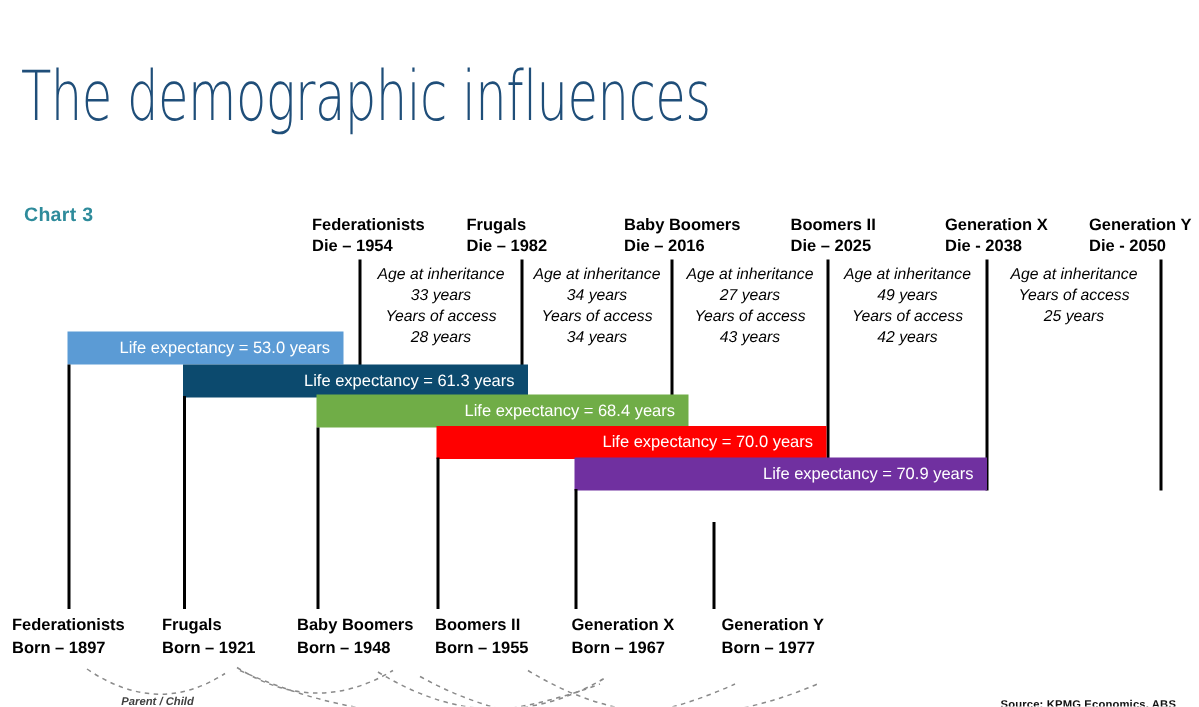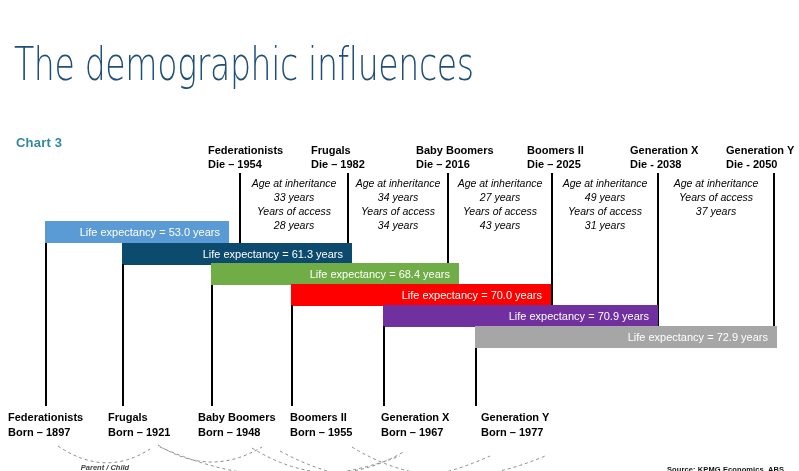--- a/index.html
+++ b/index.html
@@ -137,45 +137,42 @@
   <div class="inherit" style="left:452px;top:145px;width:96px;">
     <div>Age at inheritance</div>
     <div>27 years</div>
     <div>Years of access</div>
     <div>43 years</div>
   </div>
   <div class="inherit" style="left:556px;top:145px;width:98px;">
     <div>Age at inheritance</div>
     <div>49 years</div>
     <div>Years of access</div>
-    <div>31 years</div>
+    <div>42 years</div>
   </div>
   <div class="inherit" style="left:662px;top:145px;width:108px;">
     <div>Age at inheritance</div>
     <div>Years of access</div>
-    <div>37 years</div>
+    <div>25 years</div>
   </div>
 
   <div class="bar" style="left:45px;top:190px;width:184px;height:22px;background:#5B9BD5;">
     <span>Life expectancy = 53.0 years</span>
   </div>
   <div class="bar" style="left:122px;top:212px;width:230px;height:22px;background:#0c4a6e;padding-left:20px;">
     <span>Life expectancy = 61.3 years</span>
   </div>
   <div class="bar" style="left:211px;top:232px;width:248px;height:22px;background:#70AD47;">
     <span>Life expectancy = 68.4 years</span>
   </div>
   <div class="bar" style="left:291px;top:253px;width:260px;height:22px;background:#FF0000;text-align:right;">
     <span>Life expectancy = 70.0 years</span>
   </div>
   <div class="bar" style="left:383px;top:274px;width:275px;height:22px;background:#7030A0;">
     <span>Life expectancy = 70.9 years</span>
-  </div>
-  <div class="bar" style="left:475px;top:295px;width:302px;height:22px;background:#A6A6A6;">
-    <span>Life expectancy = 72.9 years</span>
   </div>
 
   <div class="vline" style="left:45px;top:212px;height:163px;"></div>
   <div class="vline" style="left:122px;top:233px;height:142px;"></div>
   <div class="vline" style="left:211px;top:254px;height:121px;"></div>
   <div class="vline" style="left:291px;top:274px;height:101px;"></div>
   <div class="vline" style="left:383px;top:295px;height:80px;"></div>
   <div class="vline" style="left:475px;top:317px;height:58px;"></div>
 
   <div class="born" style="left:8px;top:379px;">

